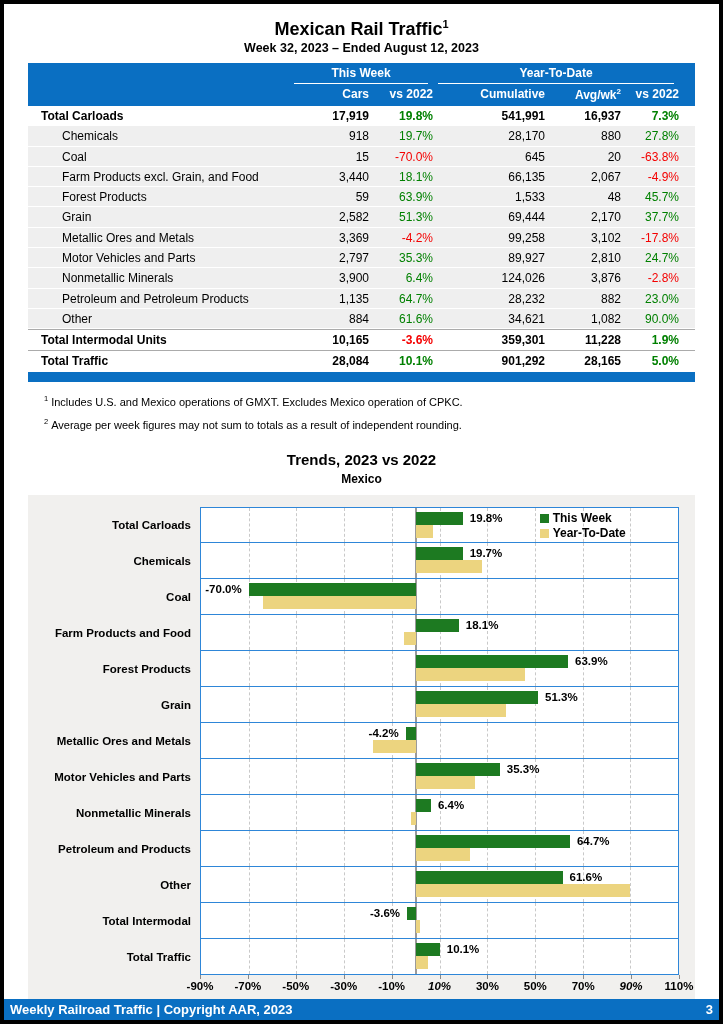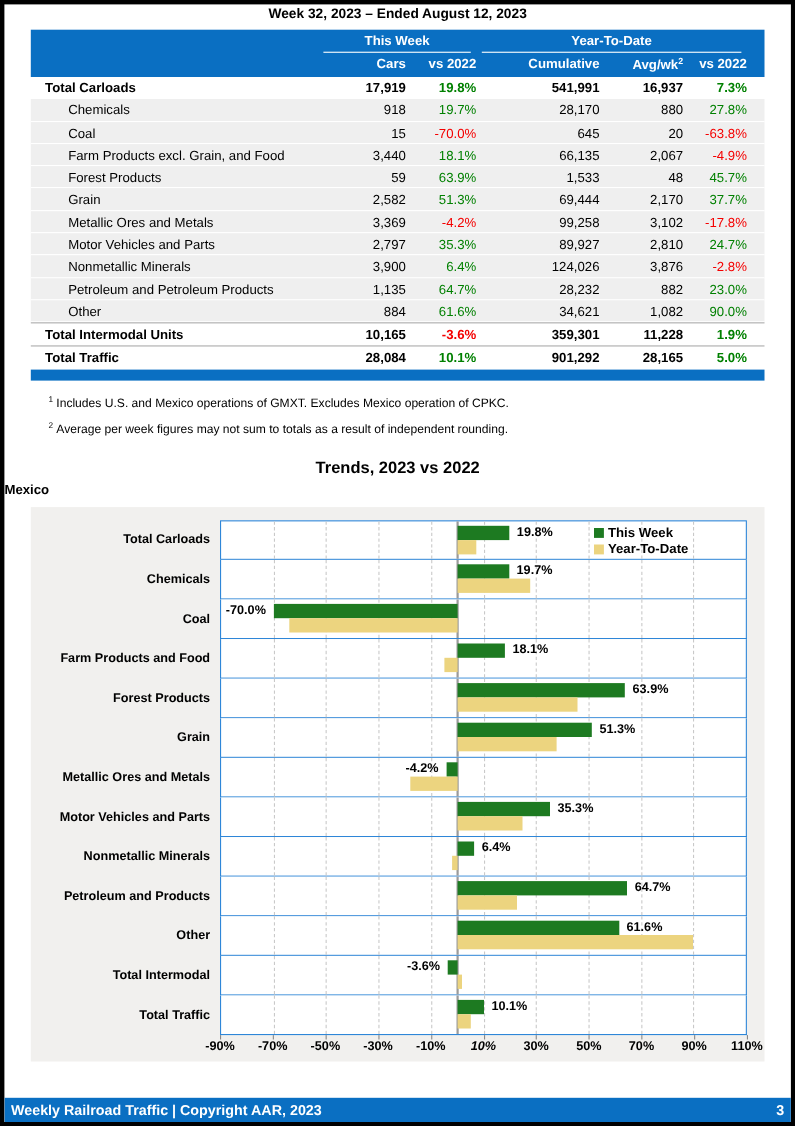--- a/index.html
+++ b/index.html
@@ -44,21 +44,21 @@
   .neg { color: var(--red-text); }
   .t-bottom-band { height:10px; background:var(--blue); margin-top:2px; }
 
   
   .footnotes { margin: 9px 24px 0 40px; font-size:11px; color:#000; }
   .footnote { margin-bottom:4px; line-height:15px; }
   .footnote sup { font-size:7.5px; margin-right:3px; }
 
   
   .chart-title { text-align:center; font-size:15px; font-weight:bold; margin-top:15px; color:#000; }
-  .chart-subtitle { font-size:12px; font-weight:bold; margin-top:4px; color:#000; }
+  .chart-subtitle { text-align:center; font-size:12px; font-weight:bold; margin-top:4px; color:#000; }
 
   .chart-block { margin: 9px 24px 0 24px; background:#f1f0ee; padding: 12px 16px 4px 0; }
   .chart-row { display:flex; height:36px; }
   .chart-cat-label { width:172px; text-align:right; padding-right:9px; font-size:11.5px; font-weight:bold;
                      display:flex; align-items:center; justify-content:flex-end; color:#000; }
   .chart-band { flex:1; position:relative; background:#fff;
                 border-left:1px solid var(--chart-line); border-right:1px solid var(--chart-line);
                 border-bottom:1.5px solid var(--chart-line); }
   .chart-row:first-child .chart-band { border-top:1.5px solid var(--chart-line); }
   .gridline { position:absolute; top:0; bottom:0; width:0; border-left:1px dashed #c9c9c9; }
@@ -79,20 +79,21 @@
 
   
   .footer { margin-top:auto; height:22px; background:var(--blue); color:#fff; font-weight:bold; font-size:13px;
             display:flex; justify-content:space-between; align-items:center; padding:0 6px 0 6px; }
 </style>
 </head>
 <body>
 
 <div class="page">
 
+  <div class="rpt-title"><span>Mexican Rail Traffic</span><sup>1</sup></div>
   <div class="rpt-subtitle">Week 32, 2023 – Ended August 12, 2023</div>
 
   <div class="traffic-table">
     <div class="t-head">
       <div class="t-grid grp-row">
         <div></div>
         <div class="grp-cell grp-tw">This Week</div>
         <div class="grp-cell grp-ytd">Year-To-Date</div>
         <div></div>
       </div>
@@ -496,21 +497,21 @@
         <div class="axis-label" style="left: 40%;">-10%</div>
         <div class="axis-tick" style="left: 50%;"></div>
         <div class="axis-label" style="left: 50%; font-style: italic;">10%</div>
         <div class="axis-tick" style="left: 60%;"></div>
         <div class="axis-label" style="left: 60%;">30%</div>
         <div class="axis-tick" style="left: 70%;"></div>
         <div class="axis-label" style="left: 70%;">50%</div>
         <div class="axis-tick" style="left: 80%;"></div>
         <div class="axis-label" style="left: 80%;">70%</div>
         <div class="axis-tick" style="left: 90%;"></div>
-        <div class="axis-label" style="left: 90%;">90%</div>
+        <div class="axis-label" style="left: 90%; font-style: italic;">90%</div>
         <div class="axis-tick" style="left: 100%;"></div>
         <div class="axis-label" style="left: 100%;">110%</div>
       </div>
   </div>
 
   <div class="footer">
     <span>Weekly Railroad Traffic | Copyright AAR, 2023</span>
     <span>3</span>
   </div>
 

